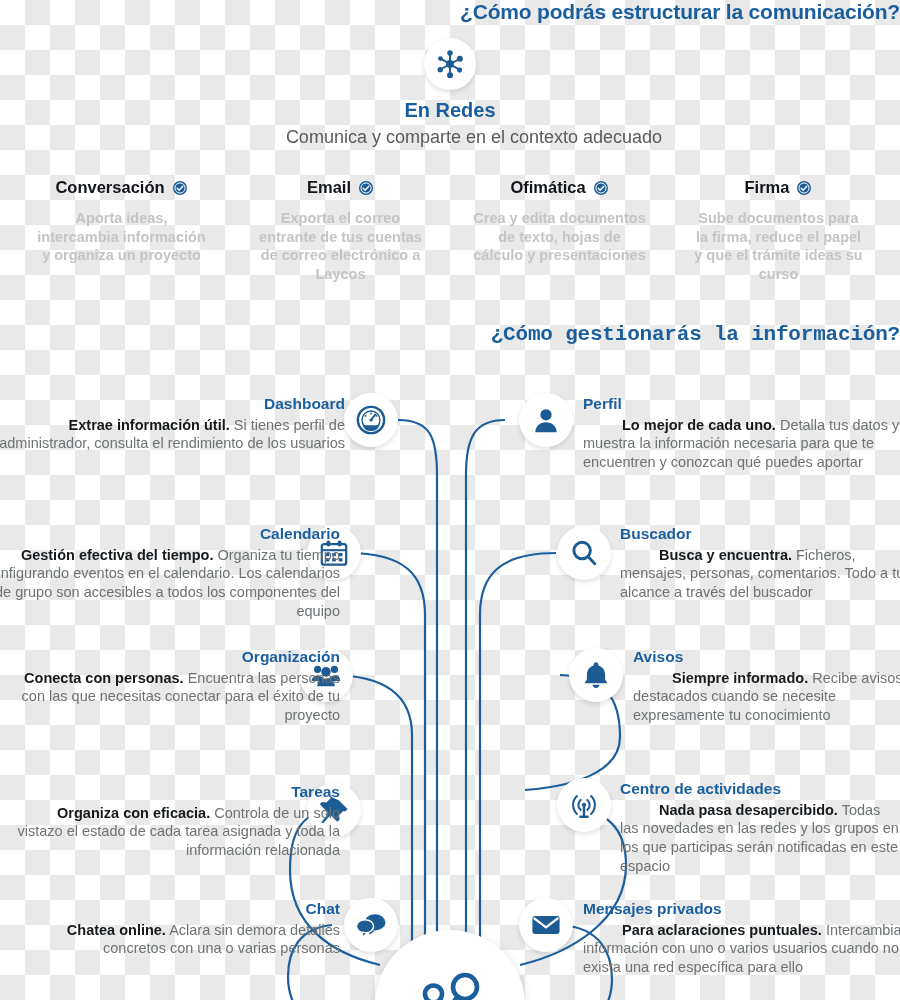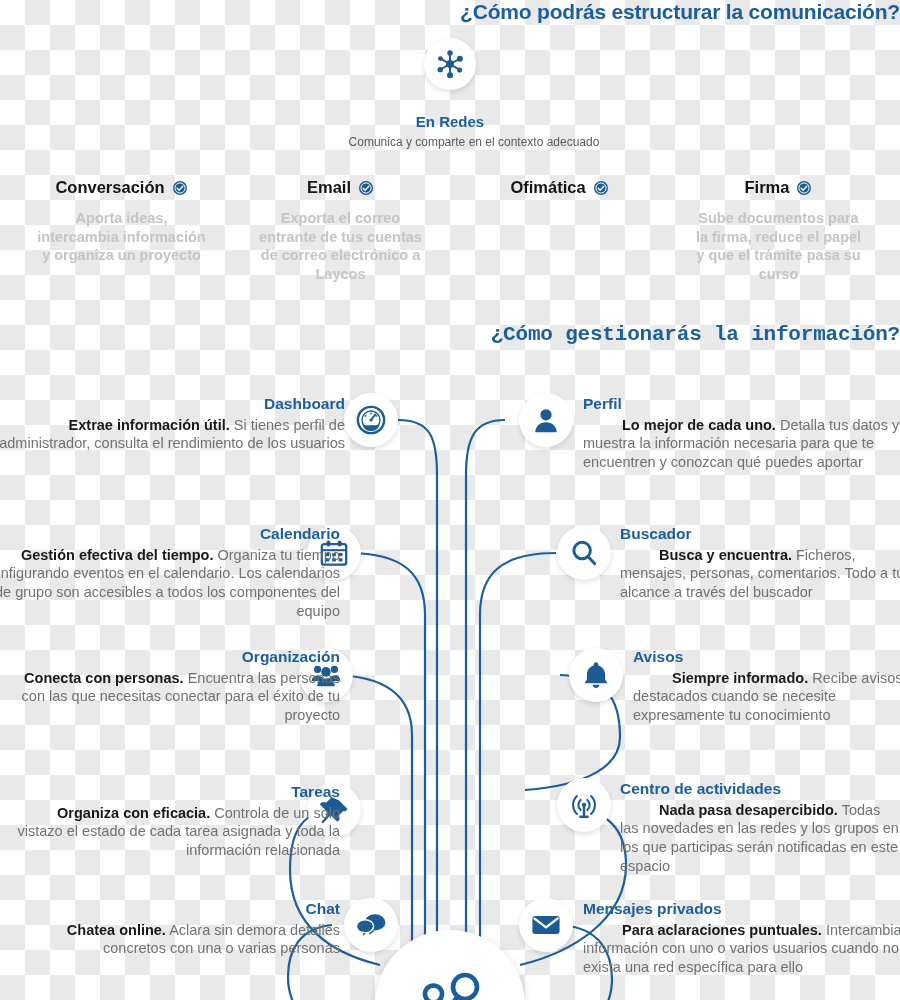--- a/index.html
+++ b/index.html
@@ -25,24 +25,24 @@
 
   
   .top-node{position:absolute;left:0;right:0;text-align:center;}
   .circle-icon{
     width:52px;height:52px;border-radius:50%;background:#fff;
     display:flex;align-items:center;justify-content:center;
     box-shadow:0 2px 5px rgba(0,0,0,.13);
   }
   .top-circle{margin:0 auto;}
   .top-label{
-    margin-top:23px;color:#1b5e9e;font-weight:bold;font-size:15px;text-align:center;
+    margin-top:9px;color:#1b5e9e;font-weight:bold;font-size:20px;text-align:center;
   }
   .top-sub{
-    margin-top:5px;color:#5a5a5a;font-size:12px;padding-left:48px;
+    margin-top:5px;color:#5a5a5a;font-size:18px;padding-left:48px;
   }
 
   
   .cols{position:absolute;top:178px;left:0;right:0;display:flex;justify-content:center;}
   .col{width:175px;text-align:center;padding:0 22px;}
   .col-head{
     display:flex;align-items:center;justify-content:center;gap:7px;
     color:#111418;font-weight:bold;font-size:16.5px;
   }
   .col-body{
@@ -134,33 +134,34 @@
         <div class="col-head">
           <span>Ofimática</span>
           <span class="check">
             <svg width="16" height="16" viewBox="0 0 24 24">
               <circle cx="12" cy="12" r="10.5" fill="#1c5b93"></circle>
               <circle cx="12" cy="12" r="7.6" fill="none" stroke="#fff" stroke-width="1.5"></circle>
               <path d="M7.8 12.3l2.9 3 5.4-5.8" fill="none" stroke="#fff" stroke-width="2.1" stroke-linecap="round" stroke-linejoin="round"></path>
             </svg>
           </span>
         </div>
+        <div class="col-body">Crea y edita documentos de texto, hojas de cálculo y presentaciones</div>
       </div>
       <div class="col">
         <div class="col-head">
           <span>Firma</span>
           <span class="check">
             <svg width="16" height="16" viewBox="0 0 24 24">
               <circle cx="12" cy="12" r="10.5" fill="#1c5b93"></circle>
               <circle cx="12" cy="12" r="7.6" fill="none" stroke="#fff" stroke-width="1.5"></circle>
               <path d="M7.8 12.3l2.9 3 5.4-5.8" fill="none" stroke="#fff" stroke-width="2.1" stroke-linecap="round" stroke-linejoin="round"></path>
             </svg>
           </span>
         </div>
-        <div class="col-body">Sube documentos para la firma, reduce el papel y que el trámite pasa su curso</div>
+        <div class="col-body">Sube documentos para la firma, reduce el papel y que el trámite ideas su curso</div>
       </div>
     </div>
 
   <div class="section-title" id="title-information">¿Cómo gestionarás la información?</div>
 
   <div id="diagram">
     <svg id="connectors" width="900" height="635">
       <g fill="none" stroke="#1b5e9e" stroke-width="2.2">
 
         <path d="M398,55 C430,55 437,72 437,110 L437,600"></path>

